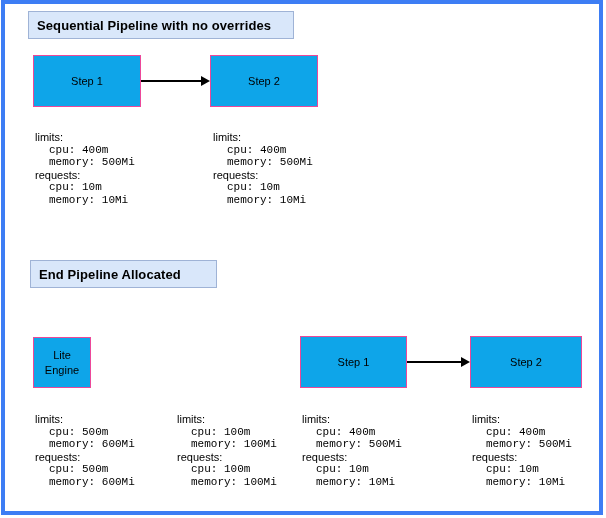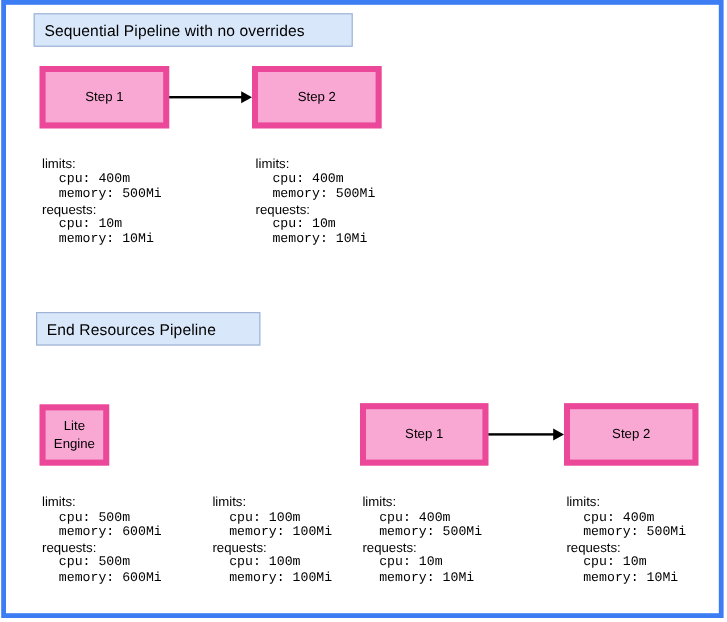--- a/index.html
+++ b/index.html
@@ -9,24 +9,24 @@
     position:relative; width:606px; height:518px; background:#ffffff; overflow:hidden;
   }
   .frame {
     position:absolute; left:1px; top:0; right:3px; bottom:3px;
     border:4px solid #3d7df4; pointer-events:none;
   }
   .title-box {
     position:absolute; height:28px;
     background:#d9e7fa; border:1px solid #9fb3d6;
     display:flex; align-items:center; padding-left:8px;
-    font-size:13px; font-weight:normal; letter-spacing:0.1px; white-space:nowrap;
+    font-size:13px; font-weight:bold; letter-spacing:0.1px; white-space:nowrap;
   }
   .node {
-    position:absolute; background:#f9a8d4; border:5px solid #ec4899;
+    position:absolute; background:#0ea5e9; border:1px solid #ec4899;
     display:flex; align-items:center; justify-content:center;
     text-align:center; font-size:11px; line-height:1.35;
   }
   .node .node-label { display:block; padding:0 4px; }
   .arrow { position:absolute; height:2px; }
   .arrow .shaft { position:absolute; left:0; right:8px; top:0; height:1.5px; background:#000; }
   .arrow .head {
     position:absolute; right:0; top:-4.2px; width:0; height:0;
     border-left:9px solid #000; border-top:5px solid transparent; border-bottom:5px solid transparent;
   }
@@ -65,21 +65,21 @@
 
   <div class="res" style="left:213px; top:131px;">
     <div>limits:</div>
     <div class="indent">cpu: 400m</div>
     <div class="indent">memory: 500Mi</div>
     <div>requests:</div>
     <div class="indent">cpu: 10m</div>
     <div class="indent">memory: 10Mi</div>
   </div>
 
-  <div class="title-box" style="left:30px; top:260px; width:187px;">End Resources Pipeline</div>
+  <div class="title-box" style="left:30px; top:260px; width:187px;">End Pipeline Allocated</div>
 
   <div class="node" style="left:33px; top:337px; width:58px; height:51px;">
     <span class="node-label">Lite Engine</span>
   </div>
 
 
   <div class="node" style="left:300px; top:336px; width:107px; height:52px;">
     <span class="node-label">Step 1</span>
   </div>
 

